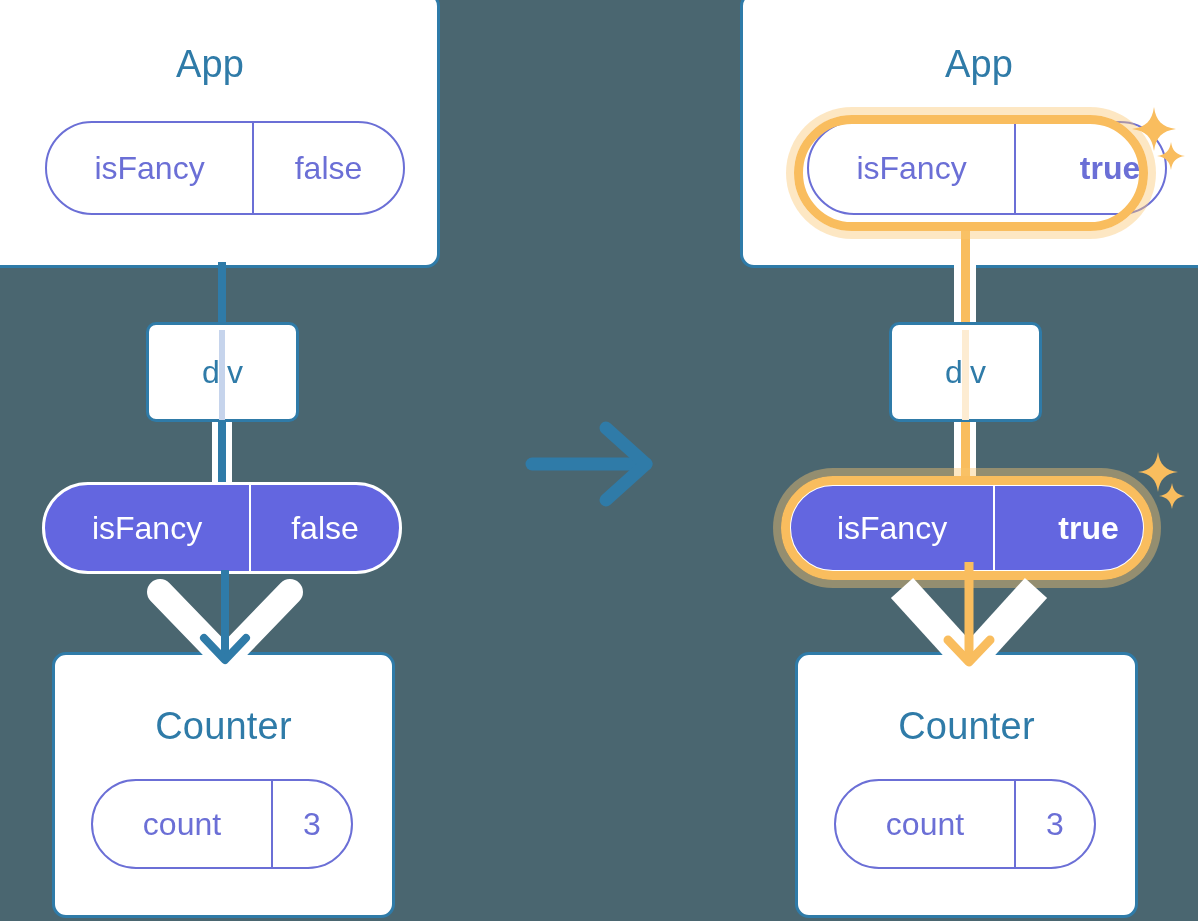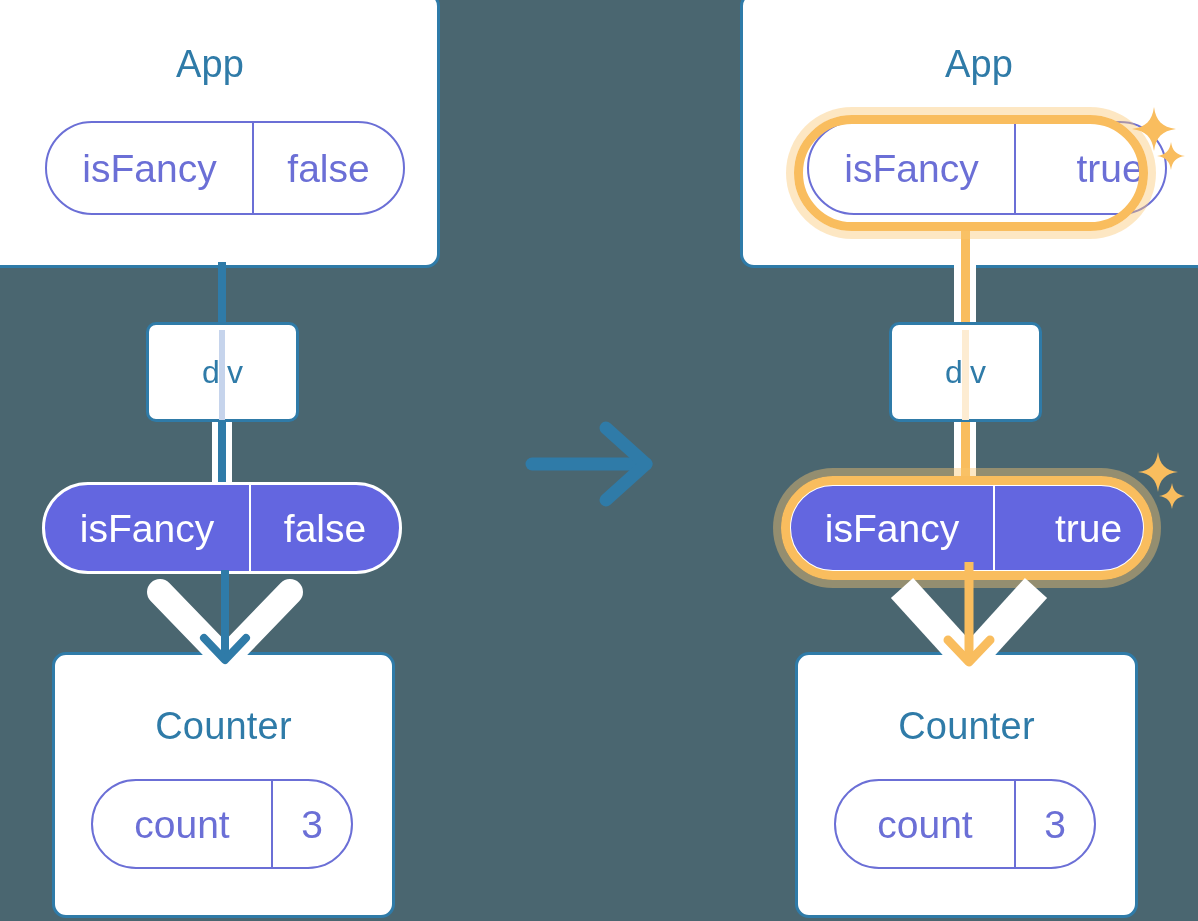--- a/index.html
+++ b/index.html
@@ -63,21 +63,21 @@
     display: flex;
     align-items: stretch;
     border-radius: 999px;
     z-index: 7;
   }
   .pill .cell {
     display: flex;
     align-items: center;
     justify-content: center;
     box-sizing: border-box;
-    font-size: 39px;
+    font-size: 32px;
     line-height: 1;
     white-space: nowrap;
   }
   .pill .cell.key { flex: 0 0 auto; }
   .pill .cell.val { flex: 1 1 auto; }
 
   
   .pill.outline {
     background: #ffffff;
     border: 2px solid #6b6fd6;
@@ -88,21 +88,21 @@
   }
 
   
   .pill.solid {
     background: #6366e0;
     border: 3px solid #ffffff;
   }
   .pill.solid .cell { color: #ffffff; }
   .pill.solid .cell.val { border-left: 2px solid #ffffff; }
 
-  .bold { font-weight: 400; padding-left: 39px; }
+  .bold { font-weight: 700; padding-left: 39px; }
 
   
   .ring {
     position: absolute;
     border-radius: 999px;
     box-sizing: border-box;
     border: 9px solid #f9bd5e;
     box-shadow: 0 0 0 8px rgba(250,197,113,0.42);
     z-index: 6;
     pointer-events: none;

